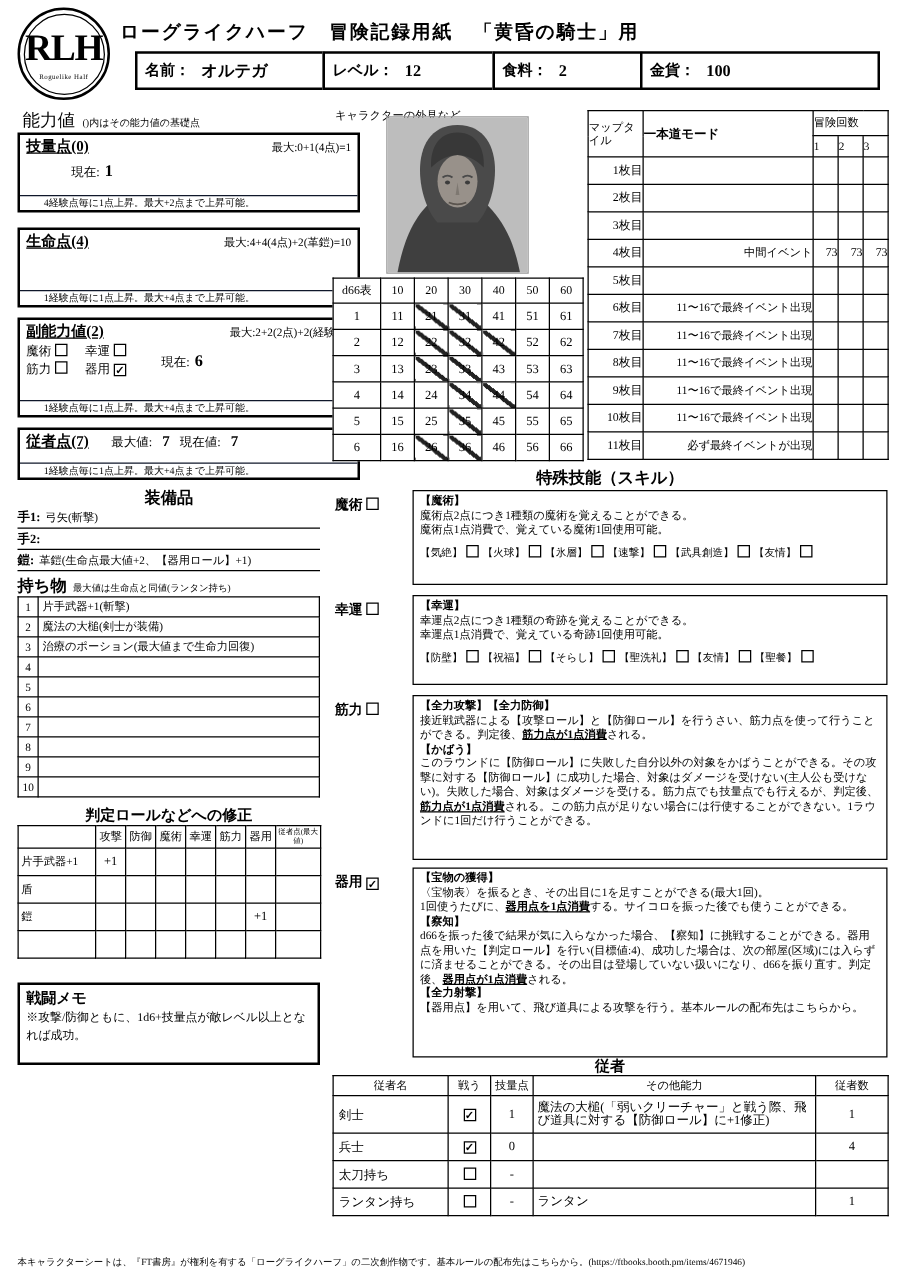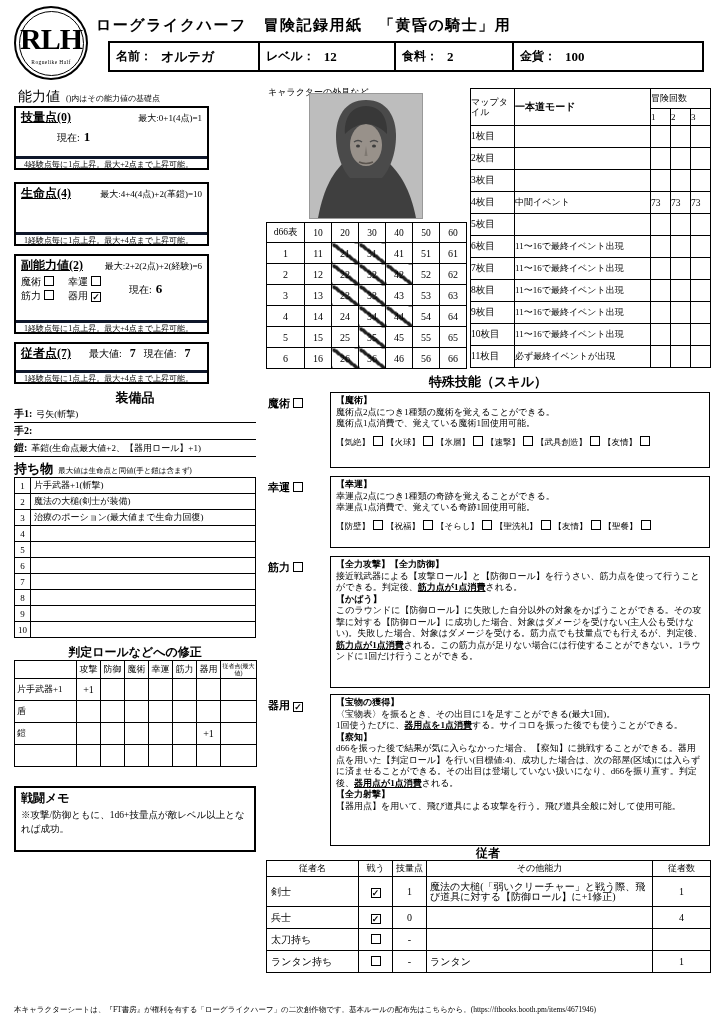--- a/index.html
+++ b/index.html
@@ -17,27 +17,27 @@
   .fields{position:absolute;left:108px;top:41px;height:31px;display:flex}
   .fieldbox{border:2px solid #000;display:flex;align-items:center;padding:0 6px;font-weight:bold;background:#fff}
   .fieldbox+.fieldbox{margin-left:-2px}
   .flabel{font-size:12px;margin-right:9px;white-space:nowrap}
   .fvalue{font-size:13px;white-space:nowrap}
 
   
   .acaption{position:absolute;left:18px;top:88px;width:238px;display:flex;align-items:baseline;gap:6px}
   .acap-main{font-size:14px;font-weight:normal}
   .acap-note{font-size:8px}
-  .abox{position:absolute;left:14px;width:195px;border:2px solid #000;padding:1px 5px 13px;background:#fff}
+  .abox{position:absolute;left:14px;width:274px;border:2px solid #000;padding:1px 5px 13px;background:#fff}
   .abox-head{display:flex;justify-content:space-between;align-items:baseline}
   .abox-title{font-size:12px;font-weight:bold;text-decoration:underline;white-space:nowrap}
   .abox-max{font-size:9px;white-space:nowrap}
   .abox-cur{font-size:10px;margin-left:36px;margin-top:3px}
   .abox-cur b,.subcur b{font-size:13px;margin-left:4px}
-  .abox-note{position:absolute;left:0;right:0;bottom:0;height:12px;border-top:3px solid #0f172a;font-size:8px;line-height:11px;padding:0 8px;white-space:nowrap}
+  .abox-note{position:absolute;left:0;right:0;bottom:0;height:12px;border-top:1px solid #0f172a;font-size:8px;line-height:11px;padding:0 19px;white-space:nowrap}
   .subrow{display:flex;align-items:center;margin-top:1px}
   .subgrid{display:grid;grid-template-columns:auto auto;column-gap:14px;font-size:10px;line-height:14px}
   .subchk{white-space:nowrap}
   .subcur{font-size:10px;margin-left:28px}
   .fpvals{font-size:10px;display:flex;gap:8px;align-items:baseline;margin-left:18px;margin-right:auto}
   .fpvals b{font-size:12px}
 
   .sec-title{position:absolute;font-weight:bold;text-align:center;font-size:13px}
 
   
@@ -76,21 +76,21 @@
   .d66 td{height:21px;font-size:10px;text-align:center}
   td.xed{background-image:linear-gradient(to top right,transparent 44%,#222 44%,#222 55%,transparent 55%)}
 
   
   .maptable{left:470px;top:88px;width:240px}
   .maptable th{font-weight:normal;text-align:left}
   .maptable .mtile{font-size:9px;line-height:10px}
   .maptable .mmode{font-size:10px;font-weight:bold}
   .maptable .madv{font-size:9px;height:20px}
   .maptable .mnum{font-size:9px;height:17px}
-  .maptable td{height:22px;text-align:left}
+  .maptable td{height:22px;text-align:right}
   .maptable .mtilec{font-size:9.5px}
   .maptable .meventc{font-size:9px}
   .maptable .mnumc{font-size:9.5px}
 
   
   .skill-label{position:absolute;left:268px;width:58px;font-size:11px;font-weight:bold}
   .skill-box{position:absolute;left:330px;width:380px;border:1.5px solid #000;padding:2px 5px;font-size:9px;line-height:11.5px;overflow:hidden}
   .skhead{font-weight:bold}
   .skopts{margin-top:6px;white-space:nowrap;font-size:8.5px}
   .opt{margin-right:3px}
@@ -208,21 +208,21 @@
         <span class="eqvalue"></span>
       </div>
       <div class="equiprow">
         <span class="eqlabel">鎧:</span>
         <span class="eqvalue">革鎧(生命点最大値+2、【器用ロール】+1)</span>
       </div>
     </div>
 
   <div class="invcap">
     <span class="inv-title">持ち物</span>
-    <span class="inv-note">最大値は生命点と同値(手と鎧は含まず)</span>
+    <span class="inv-note">最大値は生命点と同値(ランタン持ち)</span>
   </div>
   <table class="invtable">
     <colgroup>
         <col style="width:16px">
         <col>
       </colgroup>
     <tbody id="invbody">
         <tr>
           <td class="inum">1</td>
           <td class="itext">片手武器+1(斬撃)</td>
@@ -543,21 +543,21 @@
       <div class="skhead">【かばう】</div>
       <div class="skbody">このラウンドに【防御ロール】に失敗した自分以外の対象をかばうことができる。その攻撃に対する【防御ロール】に成功した場合、対象はダメージを受けない(主人公も受けない)。失敗した場合、対象はダメージを受ける。筋力点でも技量点でも行えるが、判定後、<b class="emph"><u>筋力点が1点消費</u></b>される。この筋力点が足りない場合には行使することができない。1ラウンドに1回だけ行うことができる。</div>
     </div>
   <div class="skill-label" id="sklabel3" style="top:698px"><span class="sklname">器用</span><span class="cbx on"></span></div>
   <div class="skill-box" id="skbox3" style="top:694px;height:152px">
       <div class="skhead">【宝物の獲得】</div>
       <div class="skbody">〈宝物表〉を振るとき、その出目に1を足すことができる(最大1回)。<br>1回使うたびに、<b class="emph"><u>器用点を1点消費</u></b>する。サイコロを振った後でも使うことができる。</div>
       <div class="skhead">【察知】</div>
       <div class="skbody">d66を振った後で結果が気に入らなかった場合、【察知】に挑戦することができる。器用点を用いた【判定ロール】を行い(目標値:4)、成功した場合は、次の部屋(区域)には入らずに済ませることができる。その出目は登場していない扱いになり、d66を振り直す。判定後、<b class="emph"><u>器用点が1点消費</u></b>される。</div>
       <div class="skhead">【全力射撃】</div>
-      <div class="skbody">【器用点】を用いて、飛び道具による攻撃を行う。飛び道具全般に対して使用可能。</div>
+      <div class="skbody">【器用点】を用いて、飛び道具による攻撃を行う。基本ルールの配布先はこちらから。</div>
     </div>
 
   <div class="sec-title" style="left:266px;top:845px;width:444px;font-size:12px">従者</div>
   <table class="foltable">
     <colgroup>
         <col style="width:92px">
         <col style="width:34px">
         <col style="width:34px">
         <col style="width:226px">
         <col style="width:58px">

